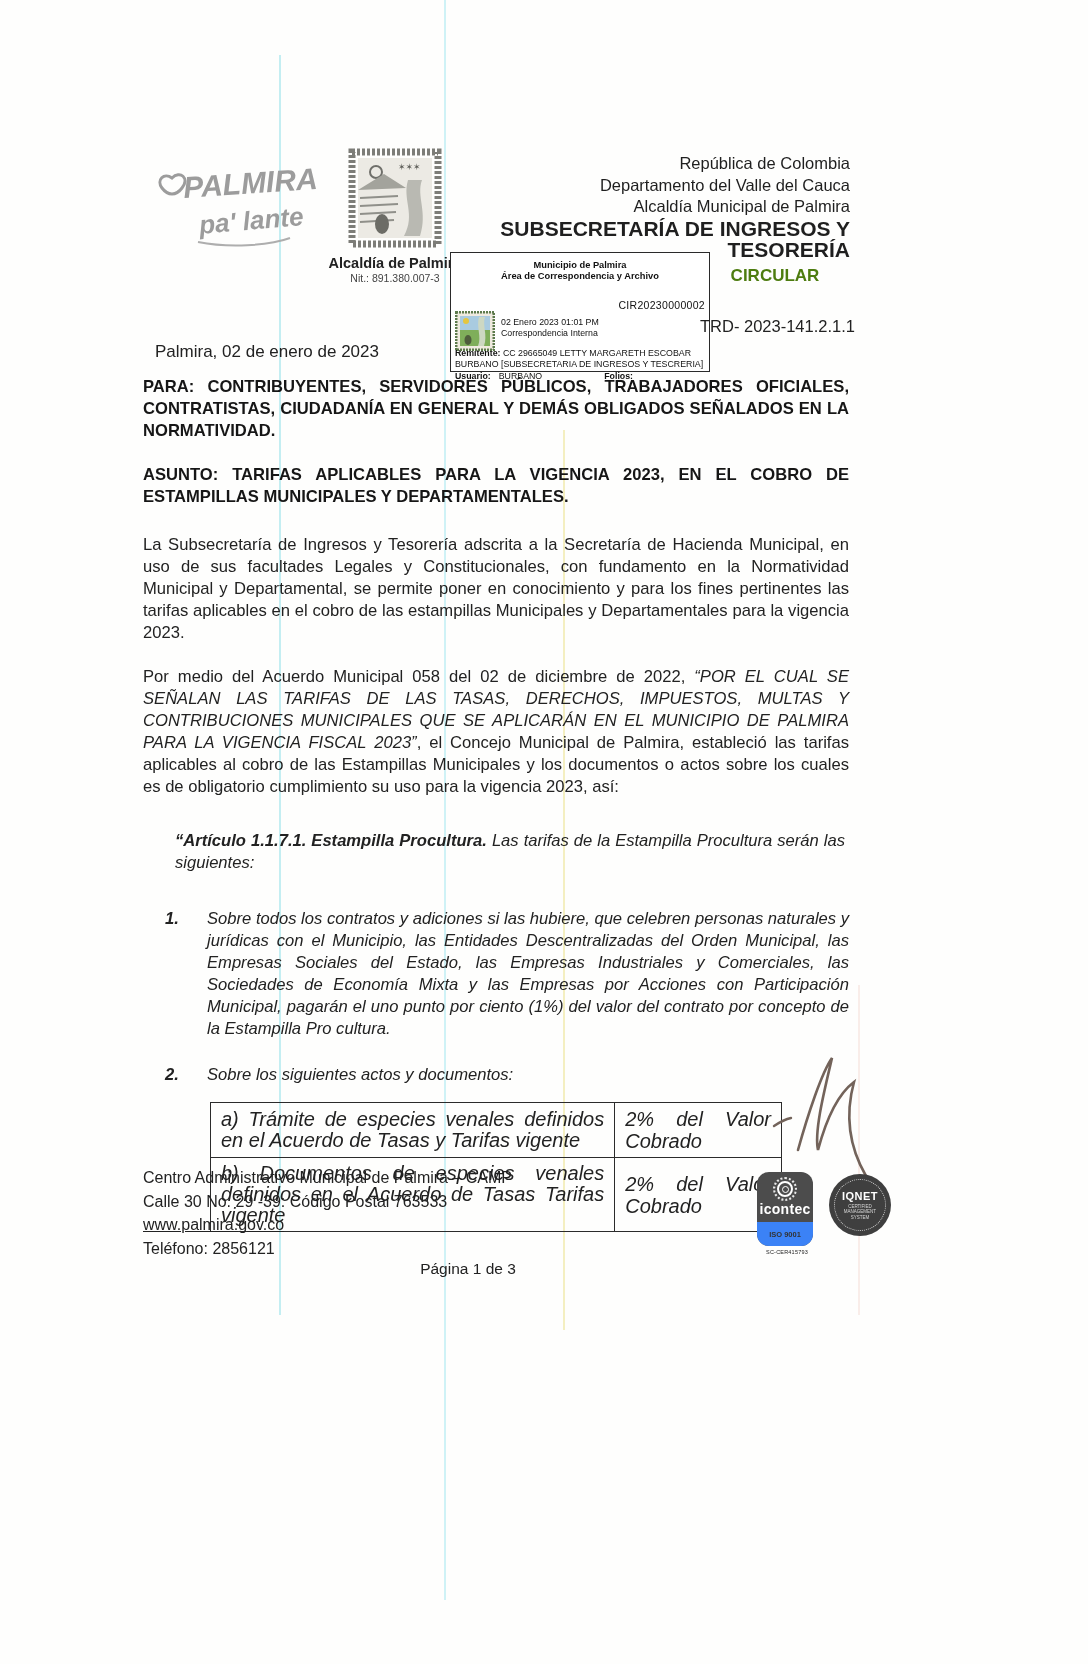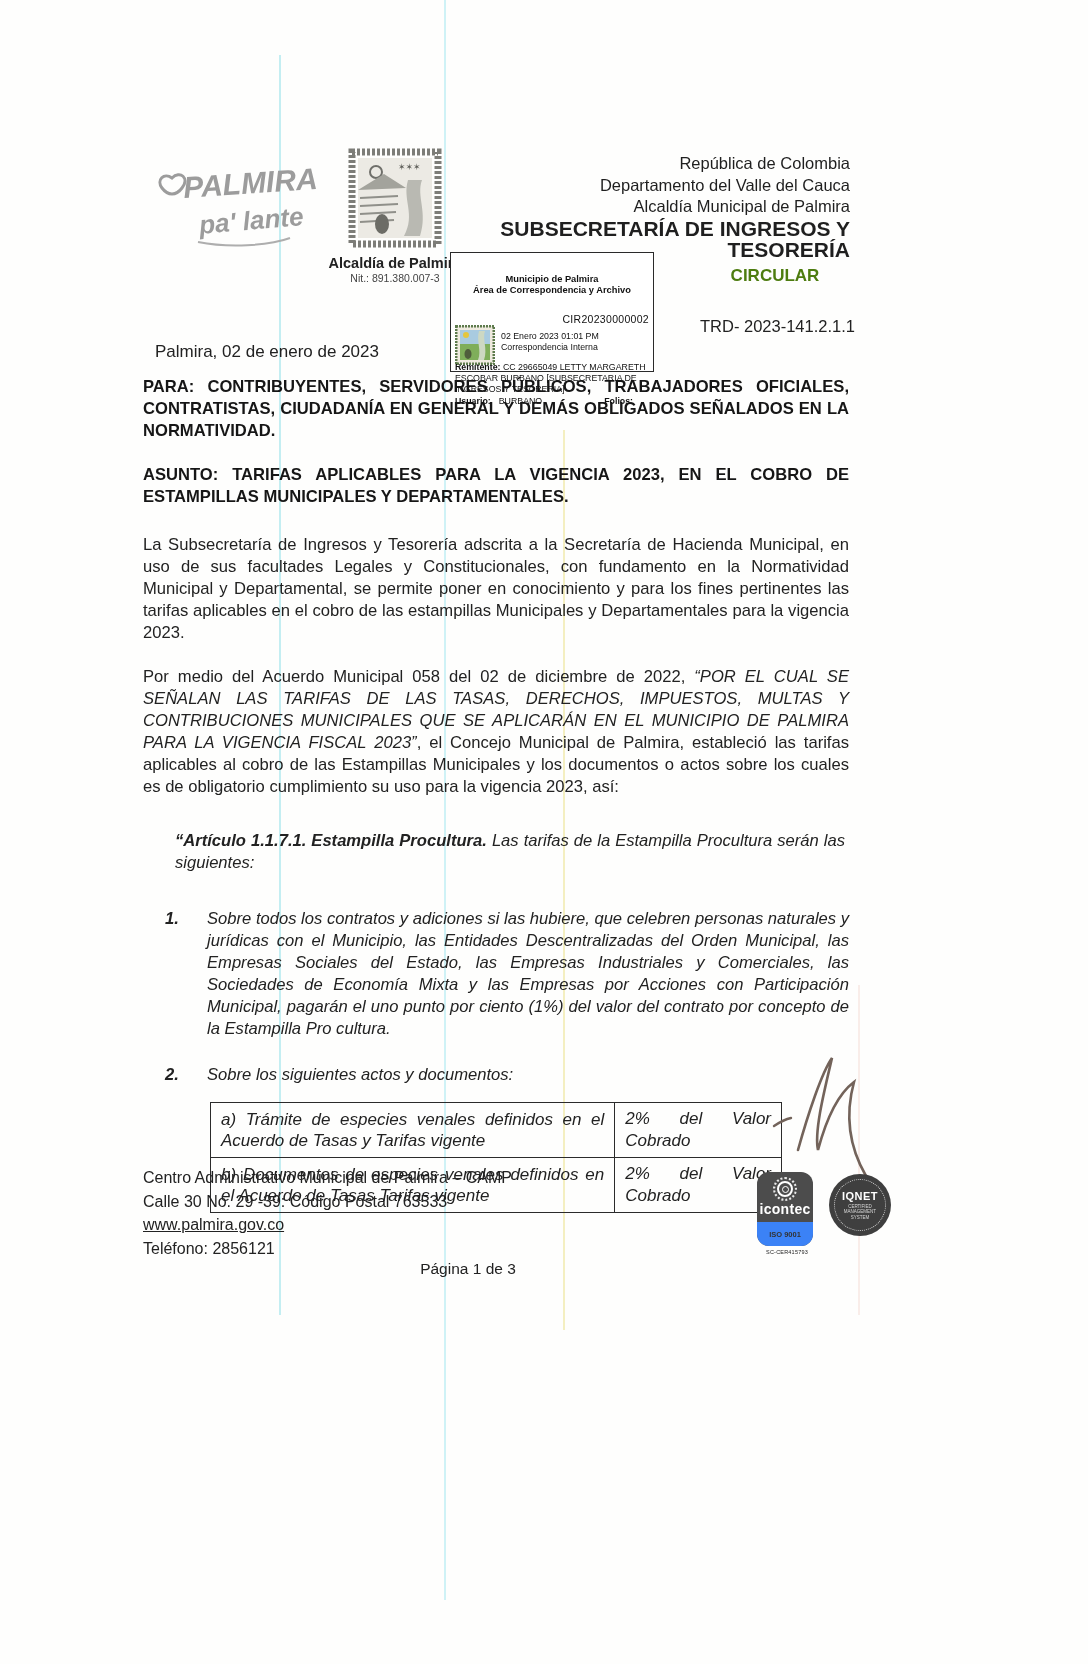--- a/index.html
+++ b/index.html
@@ -19,23 +19,23 @@
   
   .palmira-logo { position:absolute; left:148px; top:158px; }
   .crest-wrap { position:absolute; left:320px; top:148px; width:150px; text-align:center; }
   .crest-caption { font-weight:bold; font-size:14.5px; color:#222; margin-top:3px; }
   .crest-nit { font-size:10.5px; color:#444; margin-top:1px; }
   .hdr-right { position:absolute; left:430px; top:153px; width:420px; text-align:right;
                font-size:16.5px; line-height:21.5px; color:#1f1f1f; }
   .hdr-right .dept-line4 { font-weight:bold; font-size:21px; }
 
   
-  .stamp { position:absolute; left:450px; top:252px; width:204px; height:120px;
+  .stamp { position:absolute; left:450px; top:252px; width:260px; height:120px;
            border:1.5px solid #2a2a2a; background:#fff; font-size:8.8px; line-height:11px;
-           color:#111; padding:21px 4px 2px 4px; }
+           color:#111; padding:7px 4px 2px 4px; }
   .stamp .s-org { text-align:center; font-weight:bold; font-size:9.3px; }
   .stamp .s-area { text-align:center; font-weight:bold; font-size:9.3px; }
   .stamp .s-num { text-align:right; font-size:10.5px; letter-spacing:0.3px; margin-top:18px; }
   .stamp .s-mid { position:relative; margin-top:2px; min-height:34px; }
   .stamp .s-crest { position:absolute; left:0; top:-2px; z-index:2; }
   .stamp .s-label-hidden { position:absolute; left:2px; z-index:1; font-weight:bold; }
   .stamp .s-fecha-val { margin-left:46px; padding-top:4px; }
   .stamp .s-tipo-val  { margin-left:46px; }
   .stamp .s-rem { margin-top:1px; }
   .stamp .s-rem b { font-weight:bold; }
@@ -59,21 +59,21 @@
   .it { font-style:italic; }
   .article { margin-left:32px; margin-right:4px; font-style:italic; margin-bottom:34px; }
   .article .lead { font-weight:bold; }
   .oli { display:flex; margin-left:22px; margin-bottom:24px; font-style:italic; }
   .oli .num { font-weight:bold; width:42px; flex:0 0 42px; }
   .oli .txt { flex:1; text-align:justify; }
   .oli2 { margin-bottom:16px; }
 
   
   table.tarifas { border-collapse:collapse; margin-left:67px; width:572px; font-style:italic;
-                  font-size:17px; color:#222; }
+                  font-size:20px; color:#222; }
   table.tarifas td { border:1.8px solid #2b2b2b; padding:5px 10px; vertical-align:middle; }
   table.tarifas td.c1 { width:405px; text-align:justify; line-height:21px; }
   table.tarifas td.c2 { width:167px; }
 
   
   .signature { position:absolute; left:768px; top:1052px; }
 
   
   .footer { position:absolute; left:143px; top:1166px; font-size:16px; line-height:23.5px; color:#222; }
   .footer .site { text-decoration:underline; color:#222; }

